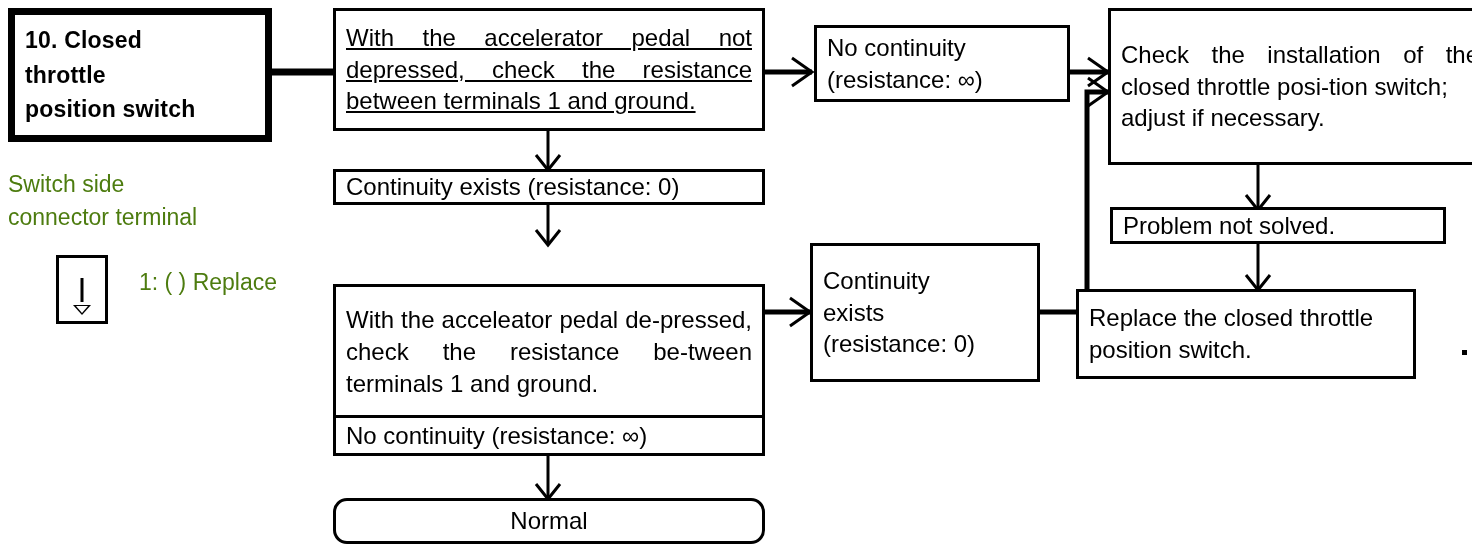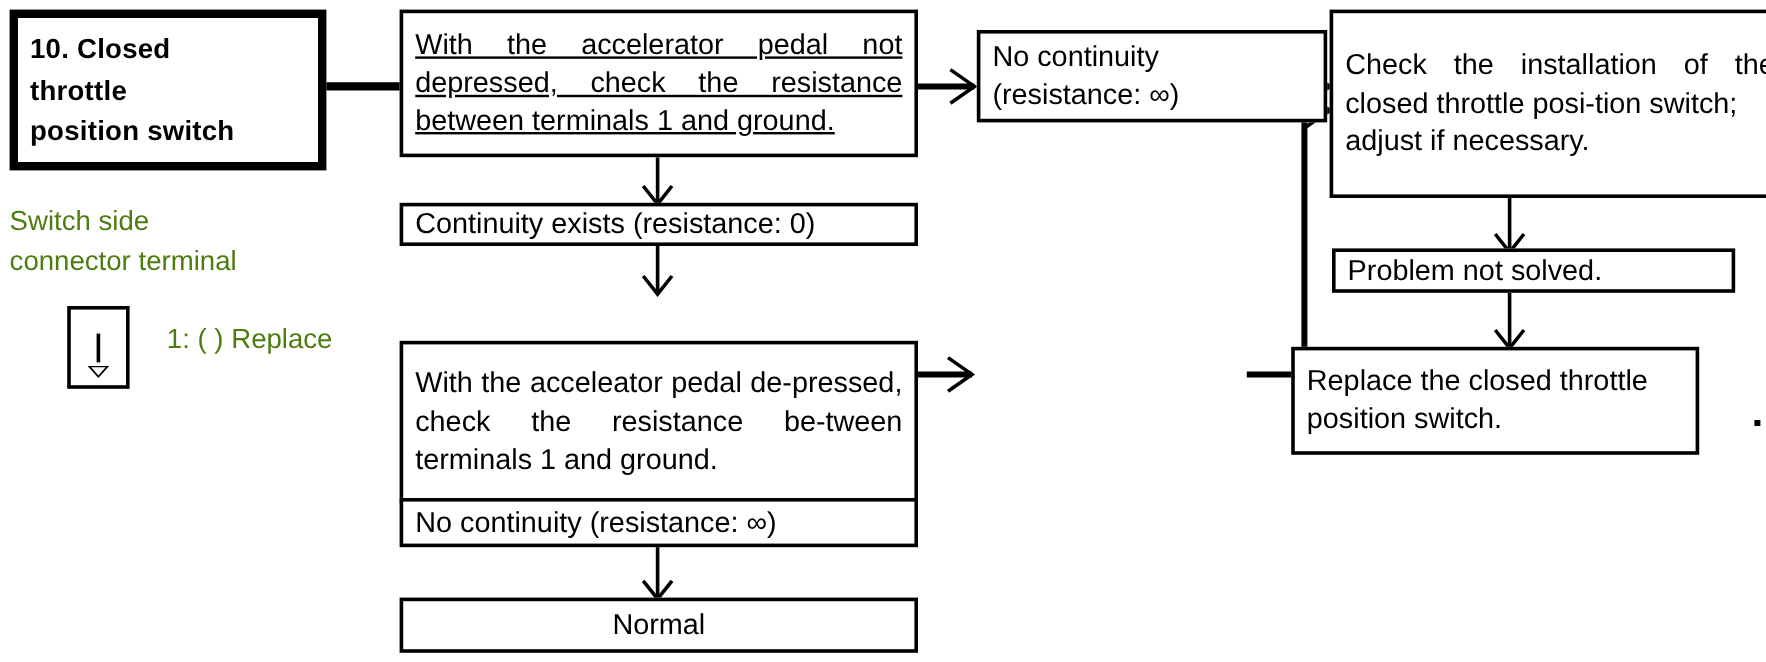--- a/index.html
+++ b/index.html
@@ -30,21 +30,21 @@
   .pad{padding:4px 10px;}
   .title-box{
     border:7px solid #000;
     font-weight:bold;
     font-size:23px;
     line-height:1.5;
     justify-content:flex-start;
     padding-top:8px;
   }
   .title-box .txt{padding-left:10px;letter-spacing:.2px;}
-  .center{text-align:center;align-items:center;}
+  .center{text-align:center;align-items:center;border-radius:14px;}
   .just .txt{text-align:justify;}
   .legend{
     position:absolute;
     font-size:23px;
     line-height:1.45;
     white-space:pre-line;
     color:#4d7c0f;
   }
   .connsym{
     position:absolute;
@@ -163,25 +163,30 @@
   </div>
 
   <div class="box pad" style="left:333px;top:415px;width:432px;height:41px;">
     <span class="txt">No continuity (resistance: ∞)</span>
   </div>
 
   <div class="box pad center" style="left:333px;top:498px;width:432px;height:46px;">
     <span class="txt">Normal</span>
   </div>
 
-  <div class="box pad" style="left:814px;top:25px;width:292px;height:77px;">
+  <div class="box pad" style="left:814px;top:25px;width:256px;height:77px;">
     <span class="txt">No continuity
 (resistance: ∞)</span>
   </div>
 
+  <div class="box pad" style="left:810px;top:243px;width:230px;height:139px;">
+    <span class="txt">Continuity
+exists
+(resistance: 0)</span>
+  </div>
 
   <div class="box pad just" style="left:1108px;top:8px;width:384px;height:157px;">
     <span class="txt">Check the installation of the closed throttle posi-tion switch;
 adjust if necessary.</span>
   </div>
 
   <div class="box pad" style="left:1110px;top:207px;width:336px;height:37px;">
     <span class="txt">Problem not solved.</span>
   </div>
 

